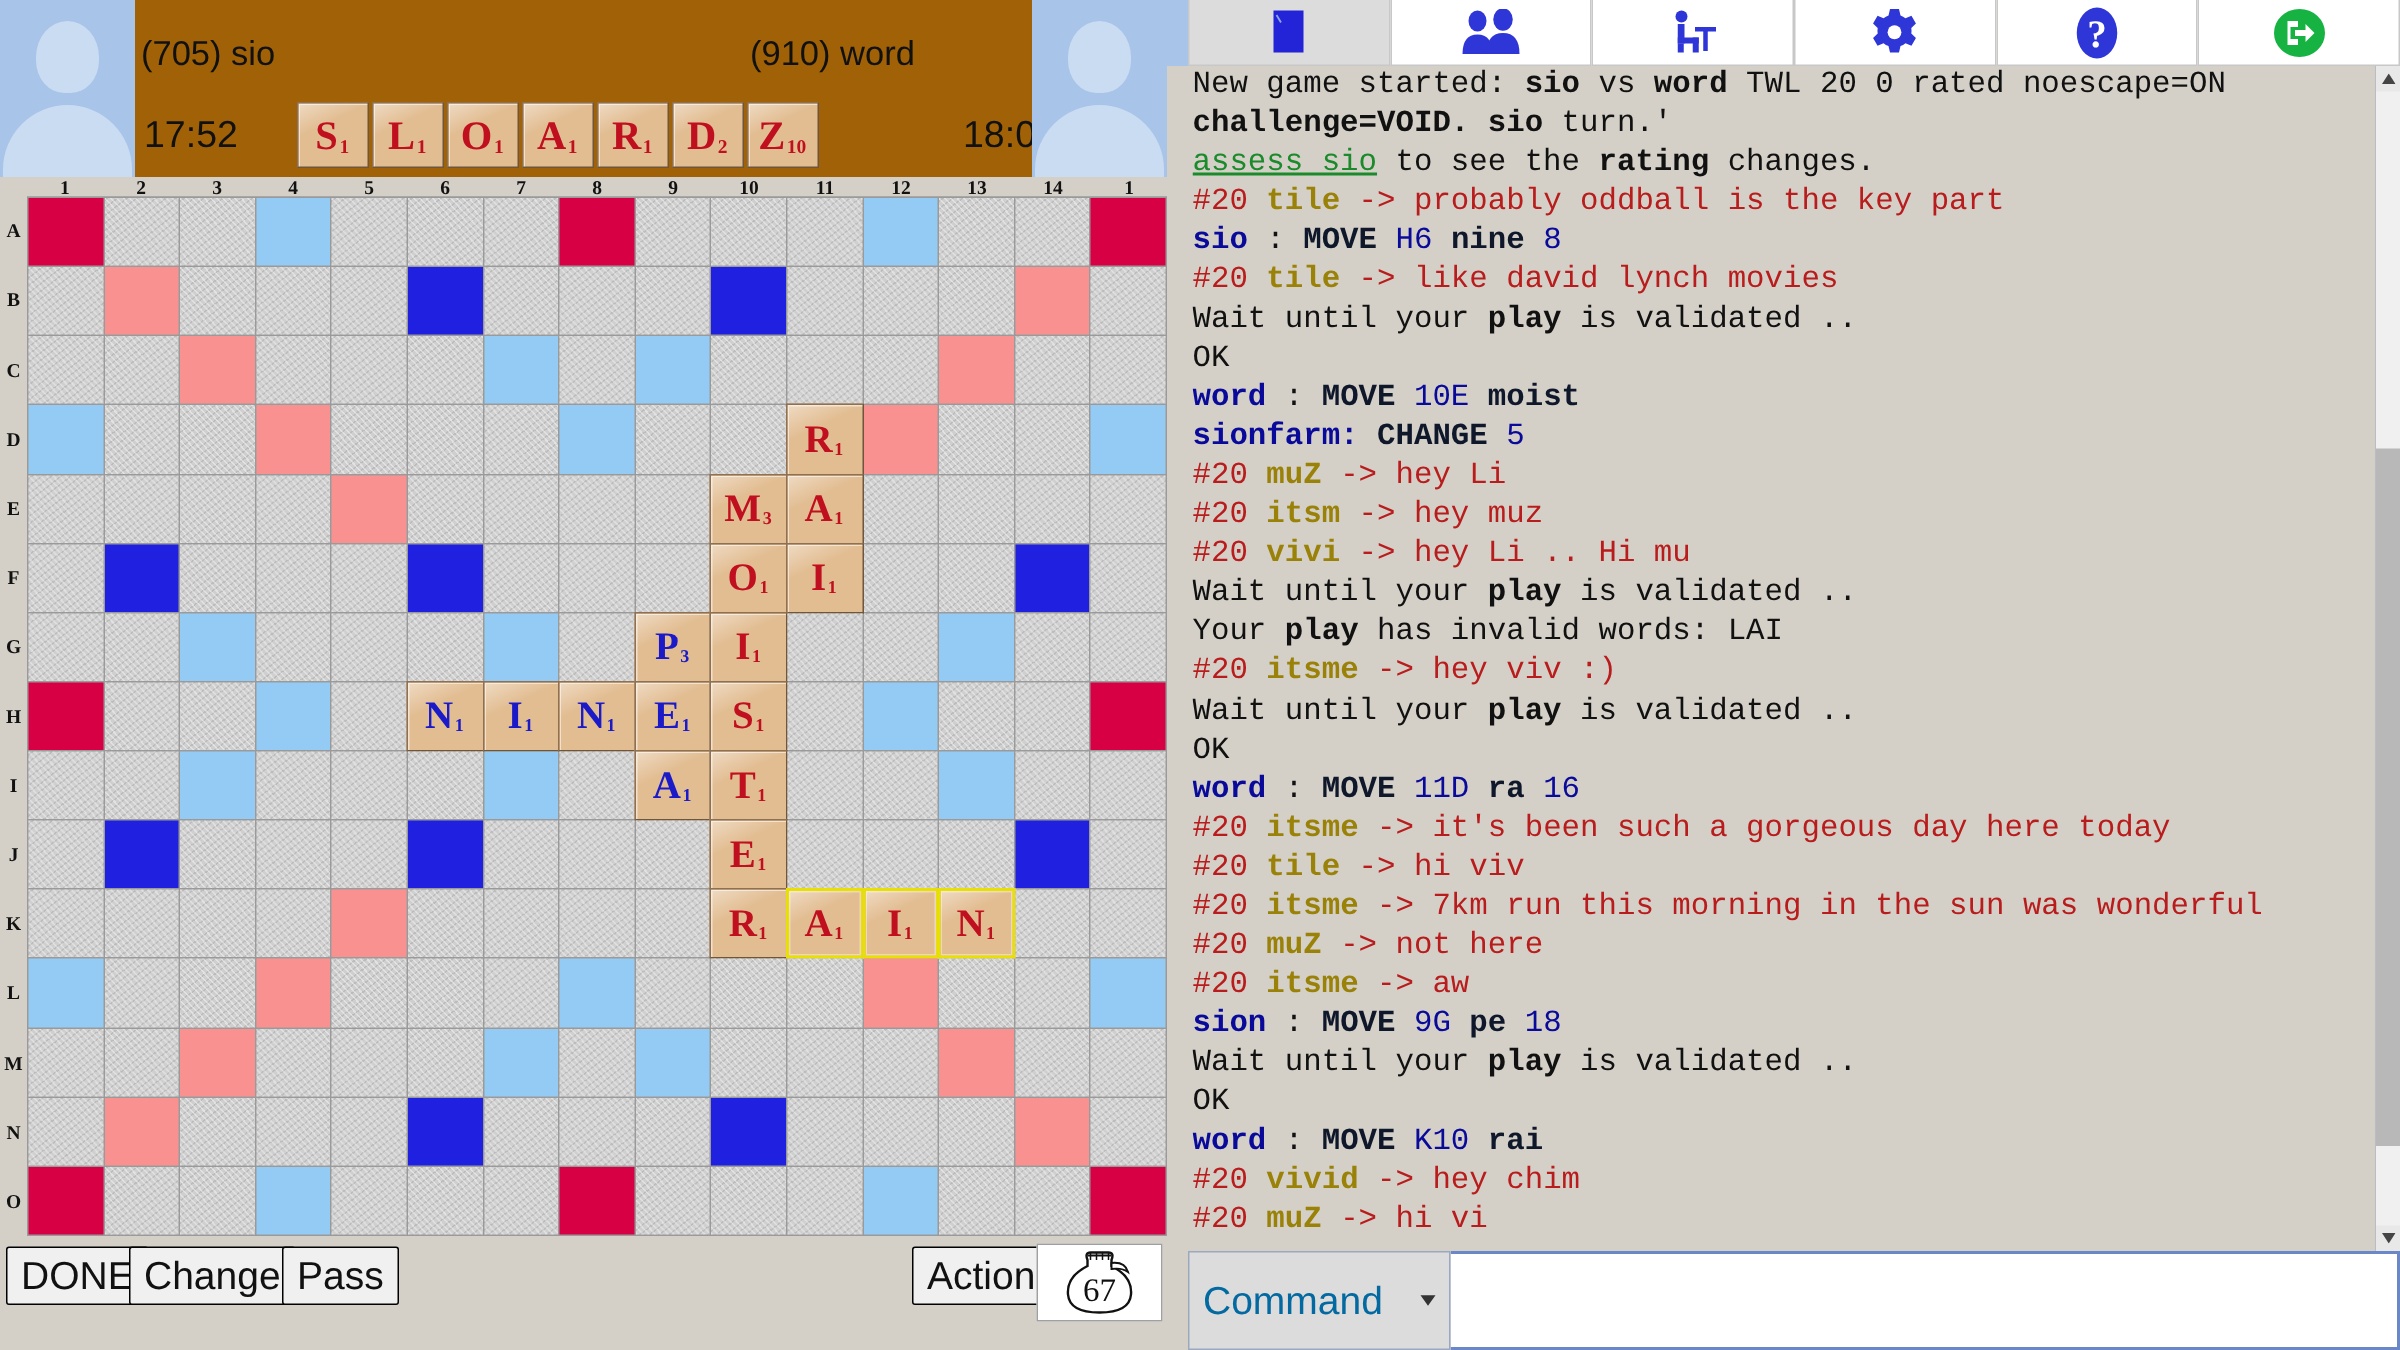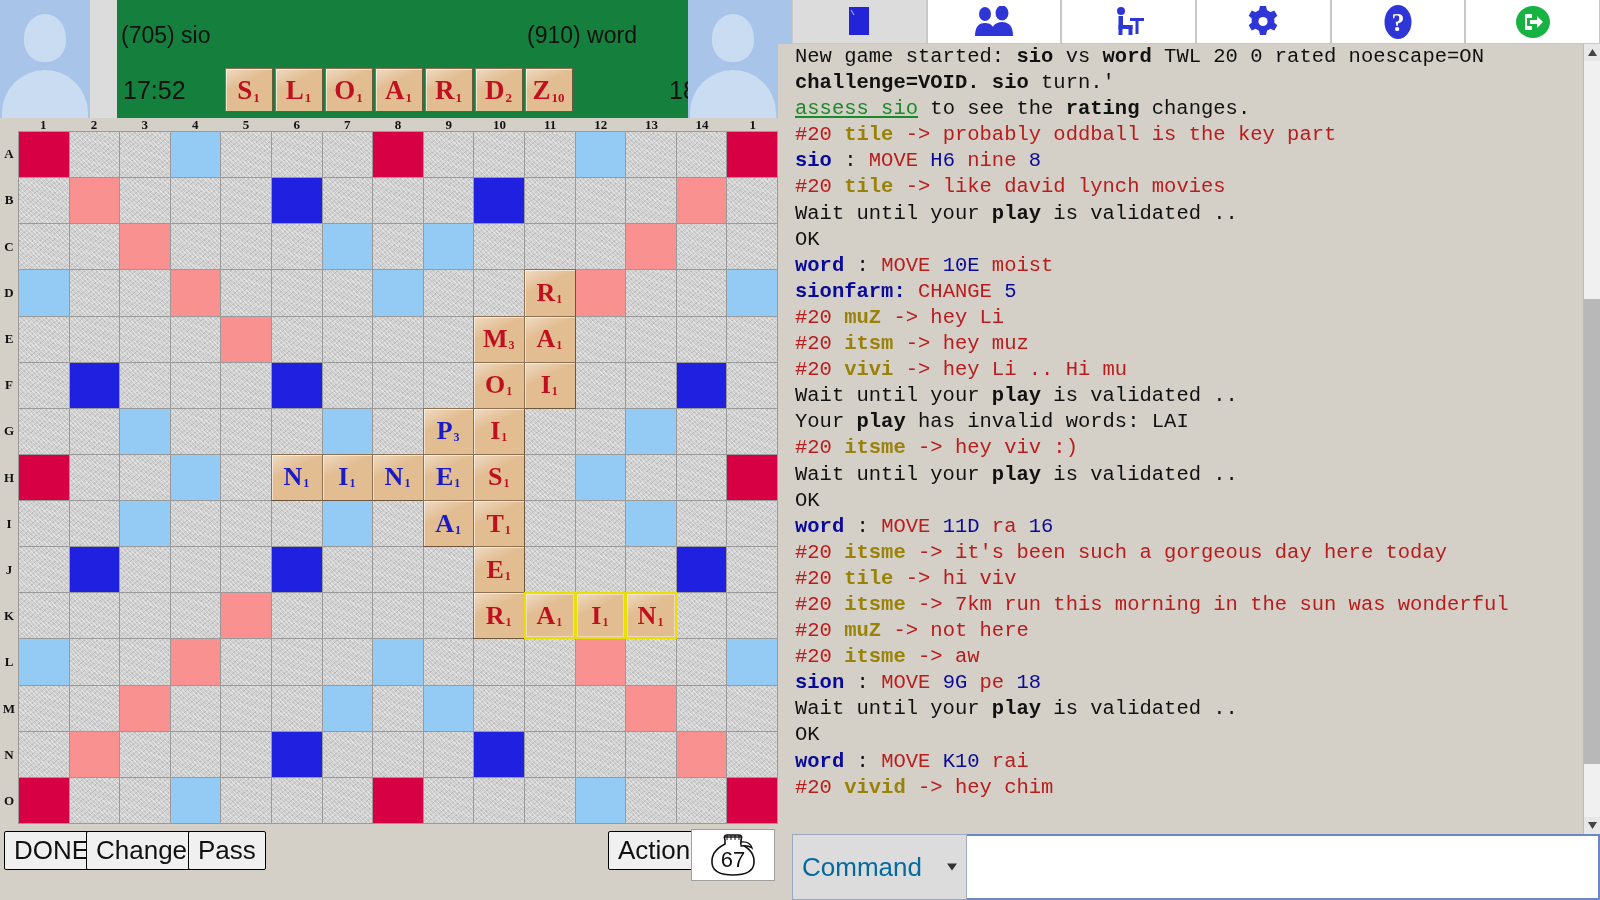--- a/index.html
+++ b/index.html
@@ -47,22 +47,21 @@
     position: absolute;
     left: 50%; bottom: 0px;
     transform: translateX(-50%);
     width: 86px; height: 48px;
     background: #c9dcf2;
     border-radius: 46px 46px 0 0;
   }
   #header-center {
     flex: 1 1 auto;
     position: relative;
-    background: #15803d;
-    margin-left: 27px;
+    background: #a16207;
   }
   .score-label {
     position: absolute;
     font-size: 23px;
     color: #111;
     white-space: nowrap;
   }
   #score-left  { left: 4px;   top: 22px; }
   #score-right { left: 410px; top: 22px; }
   .clock-label {
@@ -208,21 +207,21 @@
     width: 84px; height: 52px;
     background: #fff;
     border: 1px solid #a0a0a0;
     display: flex; align-items: center; justify-content: center;
   }
   #bag-svg { display: block; }
   #bag-count {
     position: absolute;
     left: 0; right: 0; top: 17px;
     text-align: center;
-    font-family: Liberation Sans, sans-serif;
+    font-family: Liberation Serif, serif;
     font-size: 22px;
     color: #111;
     pointer-events: none;
   }
 
   
   #right-pane {
     width: 822px; height: 900px;
     flex: 0 0 822px;
     position: relative;
@@ -259,21 +258,21 @@
     font-family: "Liberation Mono", monospace;
     font-size: 20.5px;
     line-height: 26.1px;
     color: #111;
     padding-left: 3px;
     white-space: nowrap;
   }
   #log .ln { height: 26.1px; overflow: hidden; }
   .b { font-weight: bold; }
   .nick  { color: #0a0a9a; font-weight: bold; }
-  .mv    { color: #b91c1c; font-weight: normal; }
+  .mv    { color: #0f172a; font-weight: bold; }
   .mvc   { color: #0a0a9a; }
   .chat  { color: #b91c1c; }
   .chatn { color: #9a8208; font-weight: bold; }
   .link  { color: #1a8a2a; text-decoration: underline; }
   .sys   { color: #111; }
 
   #scrollbar {
     position: absolute;
     right: 0; top: 44px;
     width: 17px; height: 790px;
@@ -863,20 +862,21 @@
         <div class="ln"><span class="chat">#20 </span><span class="chatn">itsme</span><span class="chat">    -&gt; it's been such a gorgeous day here today</span></div>
         <div class="ln"><span class="chat">#20 </span><span class="chatn">tile</span><span class="chat">      -&gt; hi viv</span></div>
         <div class="ln"><span class="chat">#20 </span><span class="chatn">itsme</span><span class="chat">    -&gt; 7km run this morning in the sun  was wonderful</span></div>
         <div class="ln"><span class="chat">#20 </span><span class="chatn">muZ</span><span class="chat">    -&gt; not here</span></div>
         <div class="ln"><span class="chat">#20 </span><span class="chatn">itsme</span><span class="chat">    -&gt; aw</span></div>
         <div class="ln"><span class="nick">sion</span><span class="sys">    : </span><span class="mv">MOVE</span><span class="mvc"> 9G </span><span class="mv">pe</span><span class="mvc">  18</span></div>
         <div class="ln"><span class="sys">Wait until your </span><span class="b">play</span><span class="sys"> is validated ..</span></div>
         <div class="ln"><span class="sys">OK</span></div>
         <div class="ln"><span class="nick">word</span><span class="sys">    : </span><span class="mv">MOVE</span><span class="mvc"> K10 </span><span class="mv">rai</span></div>
         <div class="ln"><span class="chat">#20 </span><span class="chatn">vivid</span><span class="chat">     -&gt; hey chim</span></div>
+        <div class="ln"><span class="chat">#20 </span><span class="chatn">muZ</span><span class="chat">   -&gt; hi vi</span></div>
       </div>
 
     <div id="scrollbar">
       <div class="sb-arrow">
         <svg width="9" height="7" viewBox="0 0 9 7">
             <path d="M4.5 0 L9 7 L0 7 Z" fill="#444"></path>
           </svg>
       </div>
       <div id="sb-thumb"></div>
       <div class="sb-arrow bottom">

